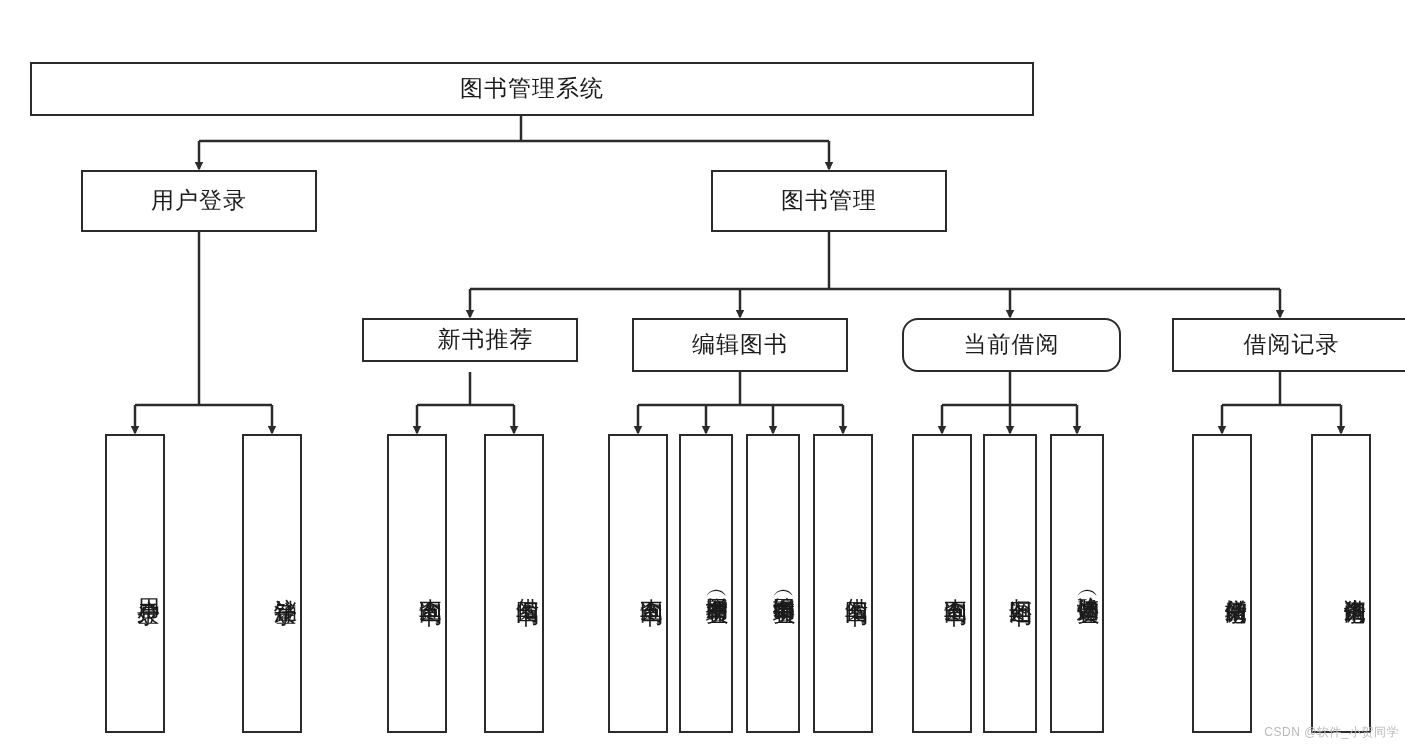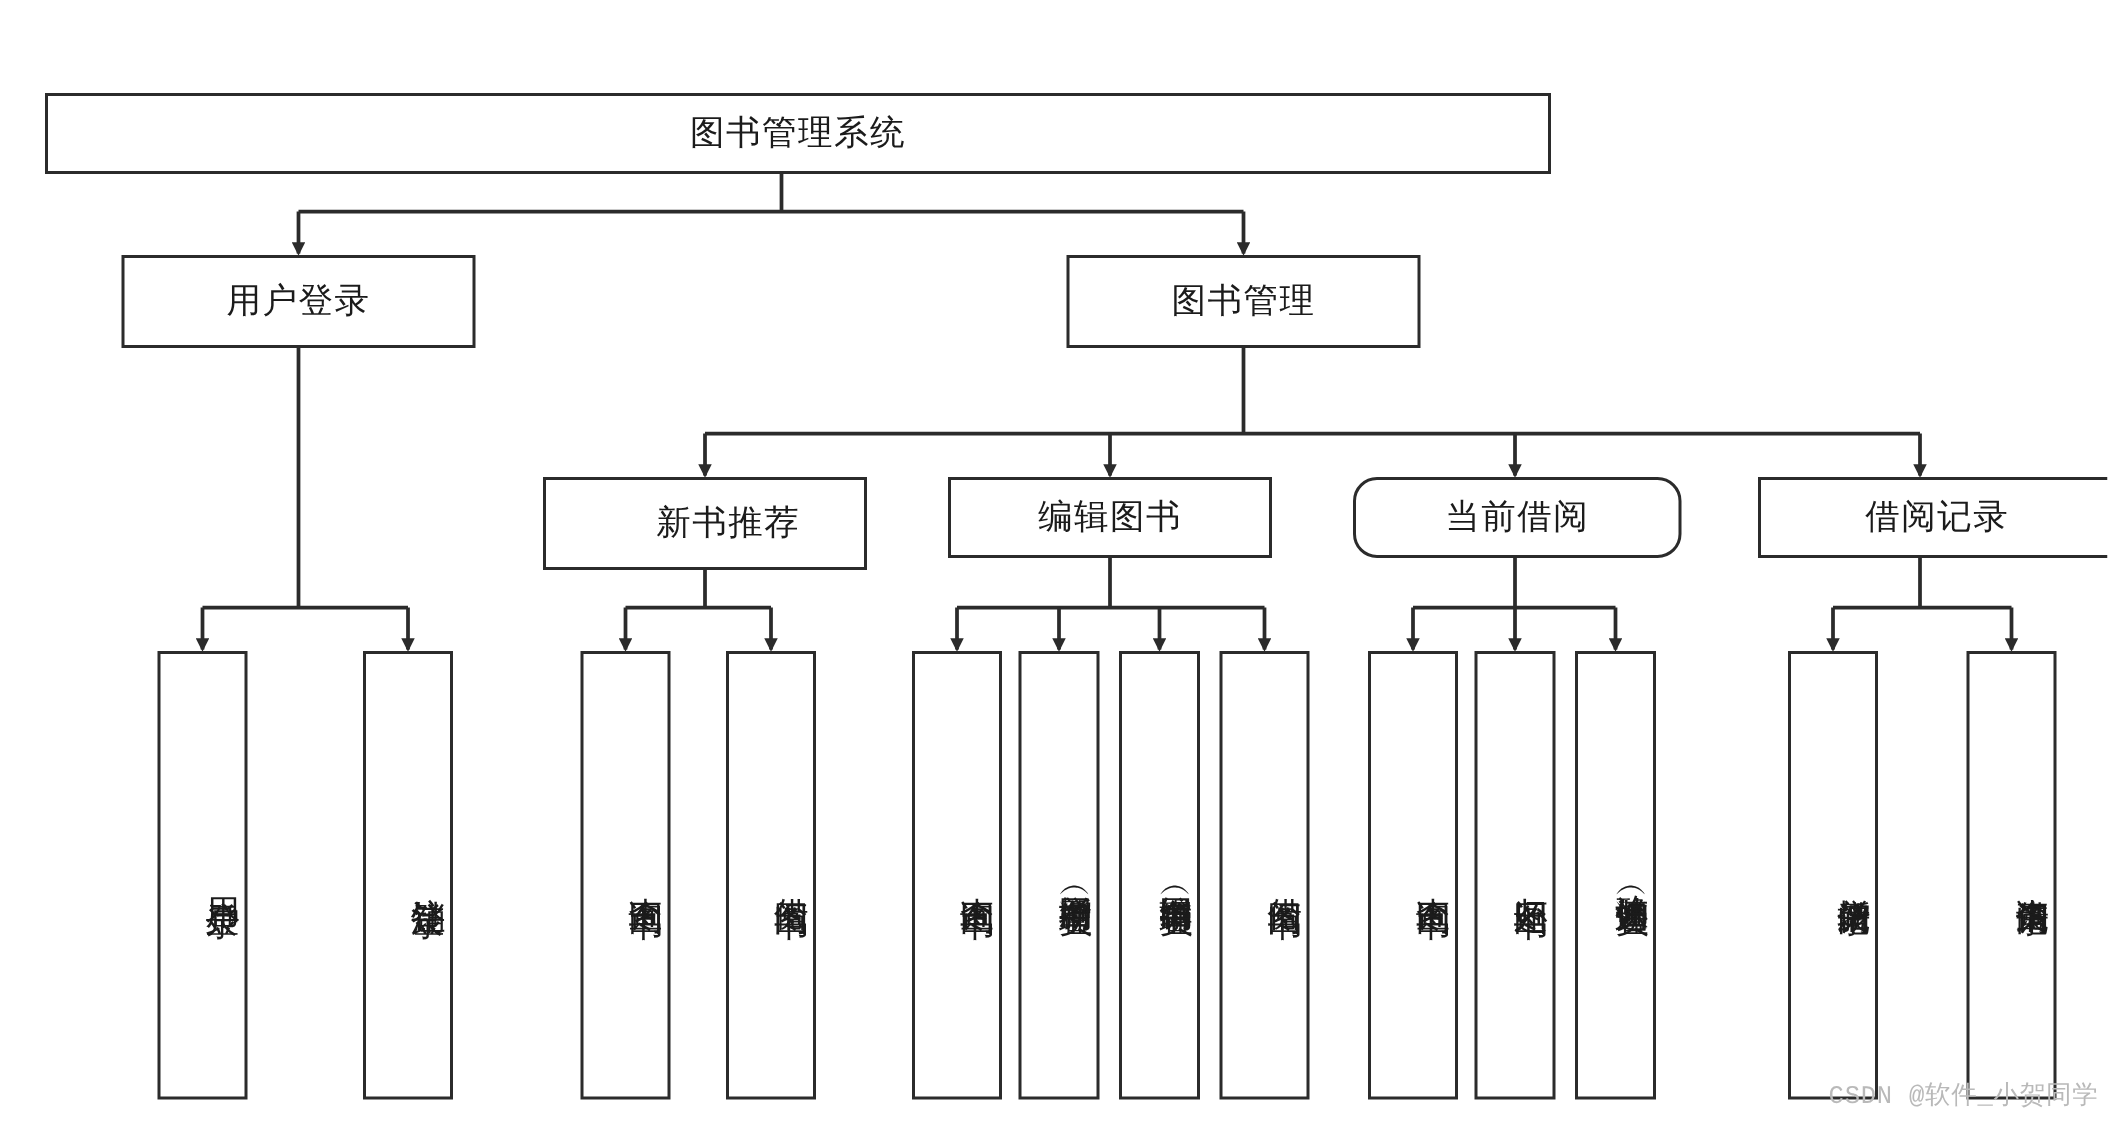--- a/index.html
+++ b/index.html
@@ -53,25 +53,24 @@
     left: 0;
     top: 0;
     width: 1405px;
     height: 747px;
     pointer-events: none;
   }
   .watermark {
     position: absolute;
     right: 6px;
     bottom: 6px;
-    font-size: 17px;
+    font-size: 12px;
     color: #b9b9b9;
     white-space: nowrap;
     letter-spacing: 0.5px;
-    font-family: Liberation Mono, monospace;
   }
 </style>
 </head>
 <body>
 
 <div id="canvas">
   <svg class="edges" id="edge-layer" viewBox="0 0 1405 747">
     <defs>
       <marker id="arrowhead" markerWidth="9" markerHeight="9" refX="7.5" refY="4.5" orient="auto" markerUnits="userSpaceOnUse">
         <path d="M0,0 L9,4.5 L0,9 z" fill="#2b2b2b"></path>
@@ -111,21 +110,21 @@
         <path d="M1222,405 L1341,405"></path>
         <path d="M1222,405 L1222,433" marker-end="url(#arrowhead)"></path>
         <path d="M1341,405 L1341,433" marker-end="url(#arrowhead)"></path>
       </g>
   </svg>
 
   <div id="node-layer">
       <div class="node h" style="left: 30px; top: 14px; width: 1004px; height: 54px; margin-top: 48px;">图书管理系统</div>
       <div class="node h" style="left: 81px; top: 170px; width: 236px; height: 62px;">用户登录</div>
       <div class="node h" style="left: 711px; top: 170px; width: 236px; height: 62px;">图书管理</div>
-      <div class="node h" style="left: 362px; top: 318px; width: 216px; height: 62px; padding-left: 31px;">新书推荐</div>
+      <div class="node h" style="left: 362px; top: 318px; width: 216px; height: 44px; padding-left: 31px;">新书推荐</div>
       <div class="node h" style="left: 632px; top: 318px; width: 216px; height: 54px;">编辑图书</div>
       <div class="node h" style="left: 902px; top: 318px; width: 219px; height: 54px; border-radius: 16px;">当前借阅</div>
       <div class="node h" style="left: 1172px; top: 318px; width: 239px; height: 54px;">借阅记录</div>
       <div class="node v" style="left: 105px; top: 434px; width: 60px; height: 299px;">用户登录</div>
       <div class="node v" style="left: 242px; top: 434px; width: 60px; height: 299px;">注销登录</div>
       <div class="node v" style="left: 387px; top: 434px; width: 60px; height: 299px;">查询图书</div>
       <div class="node v" style="left: 484px; top: 434px; width: 60px; height: 299px;">借阅图书</div>
       <div class="node v" style="left: 608px; top: 434px; width: 60px; height: 299px;">查询图书</div>
       <div class="node v tall" style="left: 679px; top: 434px; width: 54px; height: 299px;">新增图书（管理员）</div>
       <div class="node v tall" style="left: 746px; top: 434px; width: 54px; height: 299px;">编辑图书（管理员）</div>

